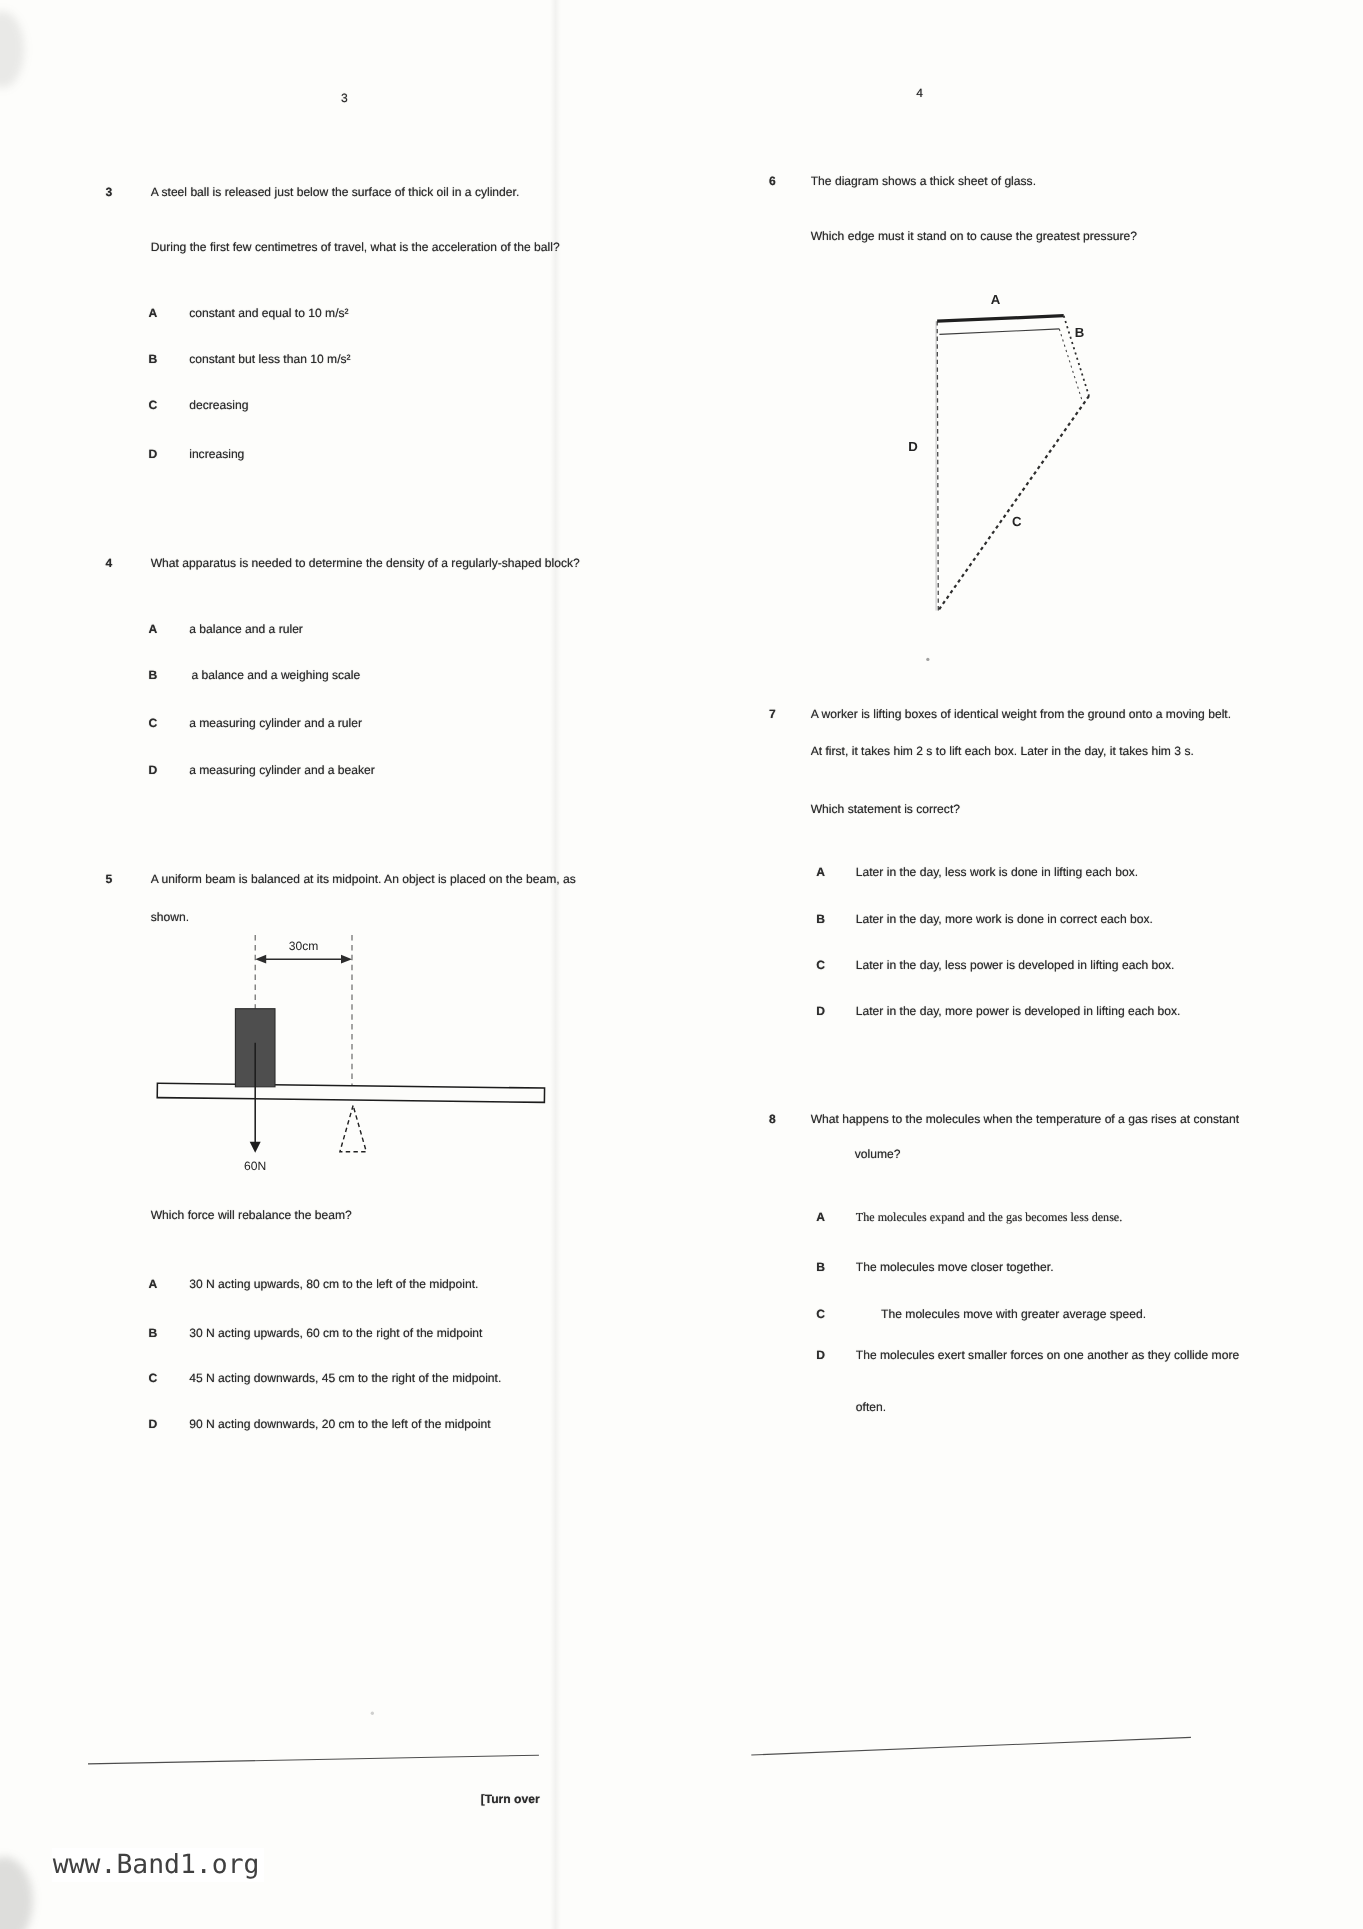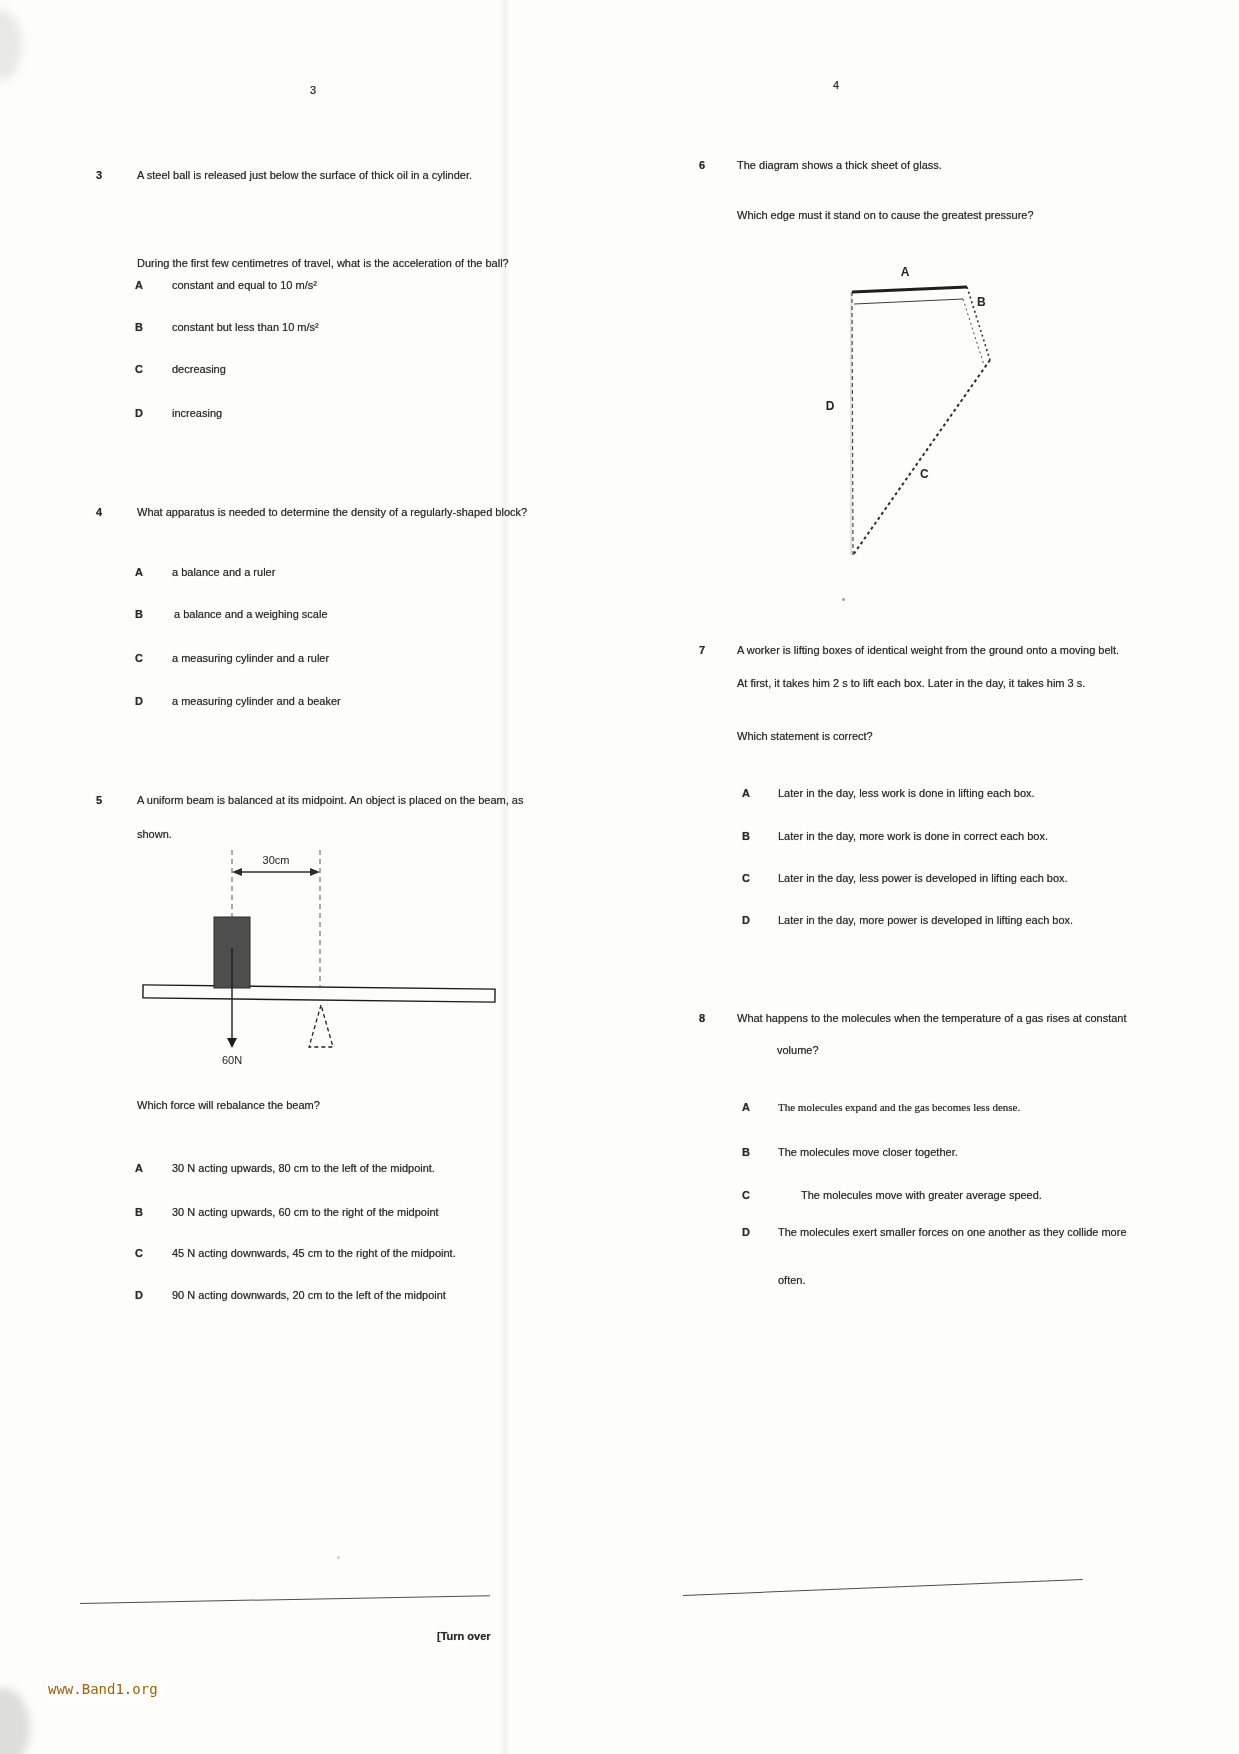--- a/index.html
+++ b/index.html
@@ -23,21 +23,21 @@
   .footer-line{position:absolute;height:1px;background:#4d4d4d;transform-origin:left center;}
   .crease{position:absolute;top:0;left:500px;width:10px;height:100%;
     background:linear-gradient(to right, rgba(0,0,0,0) 0%, rgba(0,0,0,0.045) 50%, rgba(0,0,0,0) 100%);}
   .smudge{position:absolute;border-radius:50%;filter:blur(4px);}
   .smudge.tl{left:-18px;top:10px;width:40px;height:70px;background:rgba(90,90,90,0.12);}
   .smudge.bl{left:-22px;top:1688px;width:52px;height:80px;background:rgba(80,80,80,0.18);}
   .speck{position:absolute;width:3px;height:3px;border-radius:50%;background:rgba(70,70,70,0.5);}
   .watermark{
     position:absolute;left:47px;top:1680px;
     font-family:"DejaVu Sans Mono", monospace;
-    font-size:14px;color:#a16207;white-space:nowrap;
+    font-size:24px;color:#404040;white-space:nowrap;
     background:#fff;padding:1px 4px 2px 1px;
   }
   svg text{font-family:"Liberation Sans", sans-serif;fill:#242424;}
   svg .dlabel{font-size:11px;}
   svg .edgelabel{font-size:12px;font-weight:700;}
 </style>
 </head>
 <body>
 
 <div class="sheet">
@@ -46,21 +46,21 @@
   <div class="smudge bl"></div>
   <div class="speck" style="left:842px;top:598px;"></div>
   <div class="speck" style="left:337px;top:1556px;opacity:.5;"></div>
 
   <div class="ink">
 
     <div class="txt pgnum" style="left:310px;top:83px;">3</div>
 
     <div class="txt bold" style="left:96px;top:168px;">3</div>
     <div class="txt" style="left:137px;top:168px;">A steel ball is released just below the surface of thick oil in a cylinder.</div>
-    <div class="txt" style="left:137px;top:218px;margin-top:38px;">During the first few centimetres of travel, what is the acceleration of the ball?</div>
+    <div class="txt" style="left:137px;top:218px;">During the first few centimetres of travel, what is the acceleration of the ball?</div>
 
     <div class="txt bold" style="left:135px;top:278px;">A</div>
     <div class="txt" style="left:172px;top:278px;">constant and equal to 10 m/s²</div>
     <div class="txt bold" style="left:135px;top:320px;">B</div>
     <div class="txt" style="left:172px;top:320px;">constant but less than 10 m/s²</div>
     <div class="txt bold" style="left:135px;top:362px;">C</div>
     <div class="txt" style="left:172px;top:362px;">decreasing</div>
     <div class="txt bold" style="left:135px;top:406px;">D</div>
     <div class="txt" style="left:172px;top:406px;">increasing</div>
 

